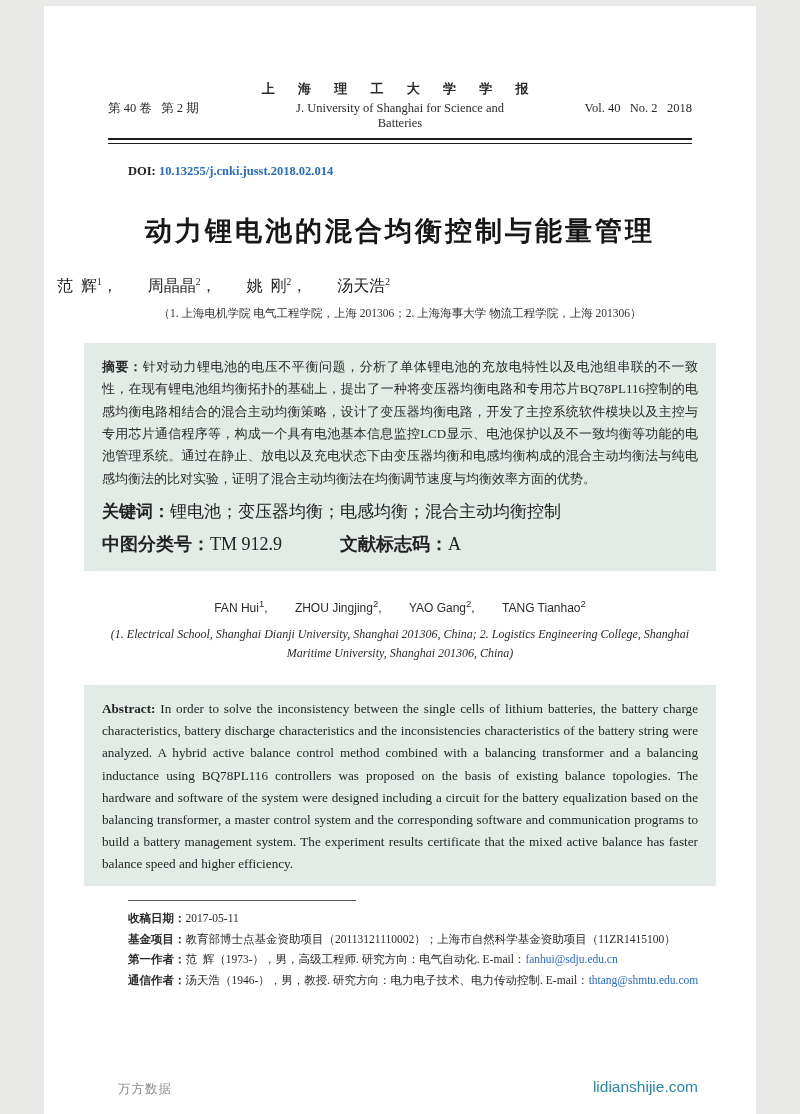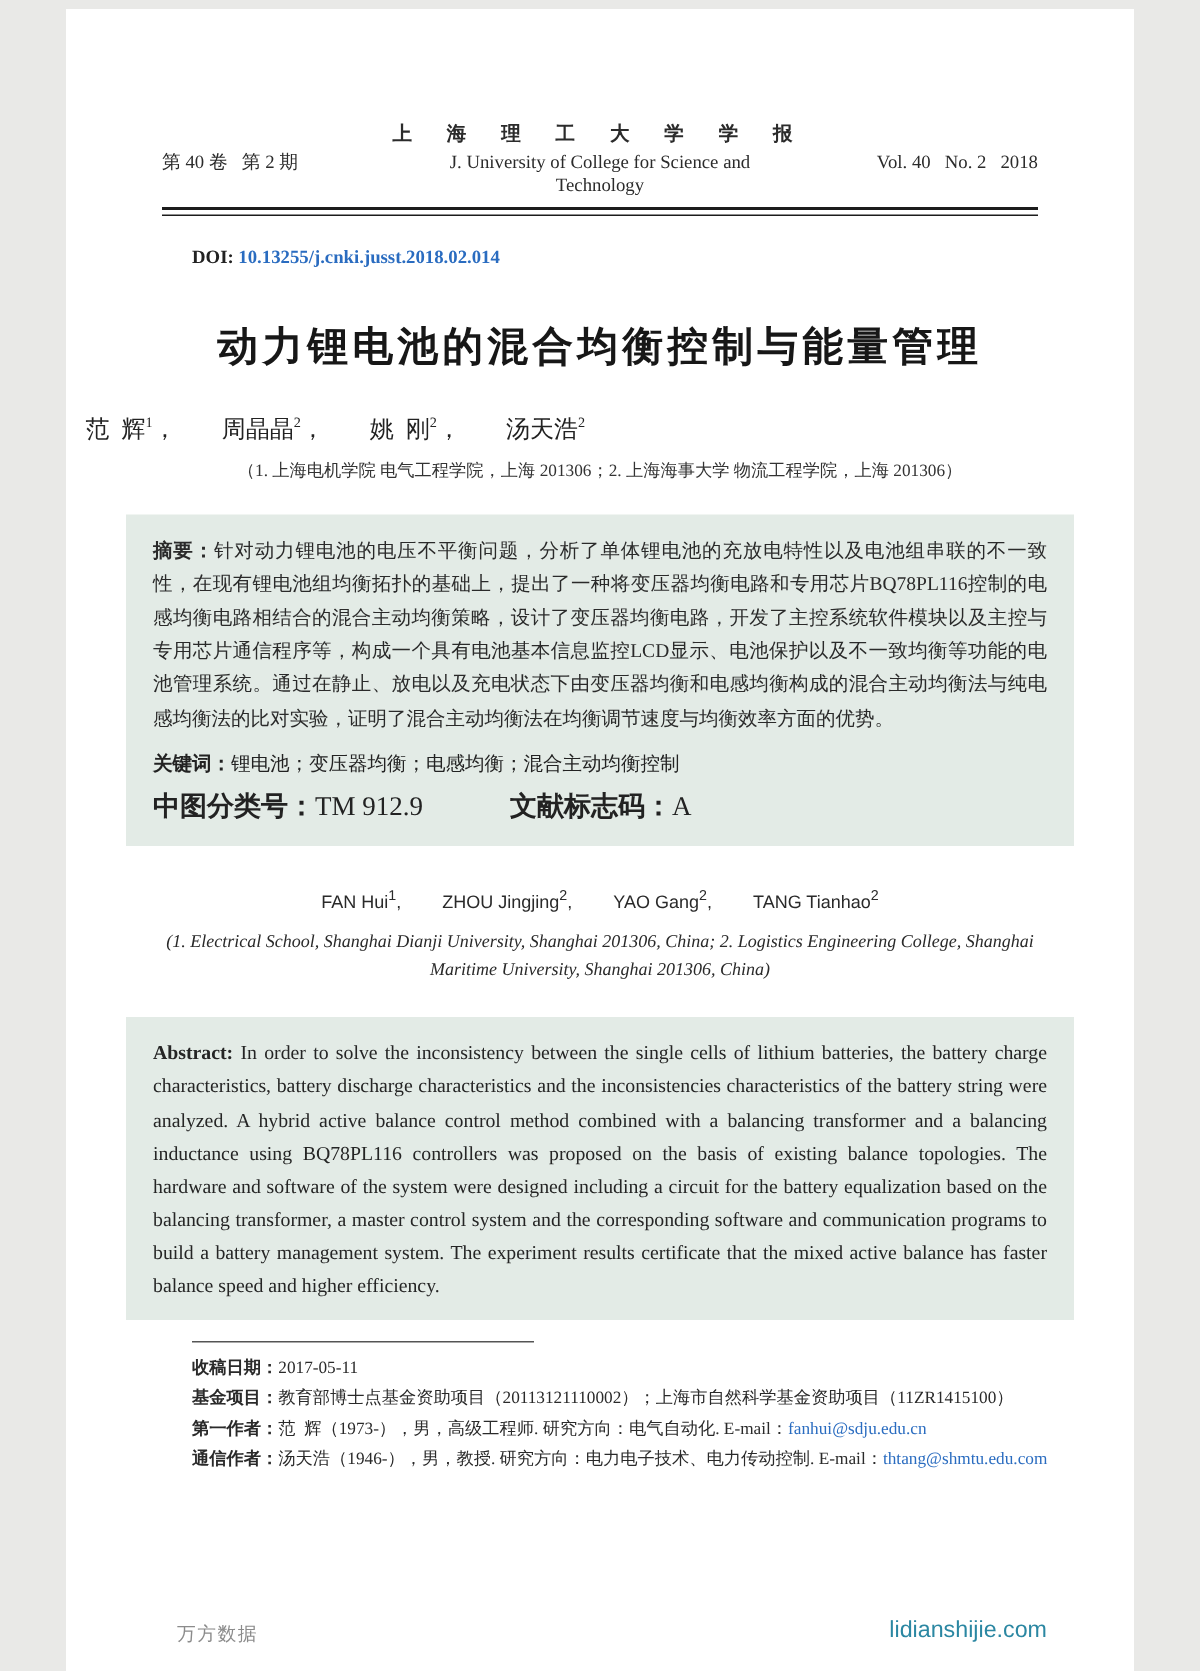--- a/index.html
+++ b/index.html
@@ -81,21 +81,21 @@
     background:#e3ebe6;
     box-sizing:border-box;
     padding:13px 18px 11px;
   }
   .abs-cn{
     font-size:13px;
     line-height:1.72;
     text-align:justify;
     color:#2a2a2a;
   }
-  .kw-line{margin-top:8px;font-size:13px;line-height:1.7;}
+  .kw-line{margin-top:8px;font-size:17px;line-height:1.7;}
   .clc-line{margin-top:2px;font-size:18px;line-height:1.7;}
   .clc-gap{display:inline-block;width:58px;}
 
   .title-en{
     margin-top:26px;
     text-align:center;
     font-size:18px;
     font-weight:700;
     line-height:1.55;
     color:#171717;
@@ -156,21 +156,21 @@
   }
 </style>
 </head>
 <body>
 
 <div class="page">
 
   <div class="journal-cn pre">上 海 理 工 大 学 学 报</div>
   <div class="head-row">
     <span class="head-left pre">第 40 卷   第 2 期</span>
-    <span class="head-center">J. University of College for Science and Technology</span>
+    <span class="head-center">J. University of Shanghai for Science and Batteries</span>
     <span class="head-right pre">Vol. 40   No. 2   2018</span>
   </div>
   <div class="rule-double"></div>
 
   <div class="article-row">
     <span><span class="b">DOI:</span> <a href="#" class="blue-link b">10.13255/j.cnki.jusst.2018.02.014</a></span>
   </div>
 
   <div class="title-cn">动力锂电池的混合均衡控制与能量管理</div>
 

